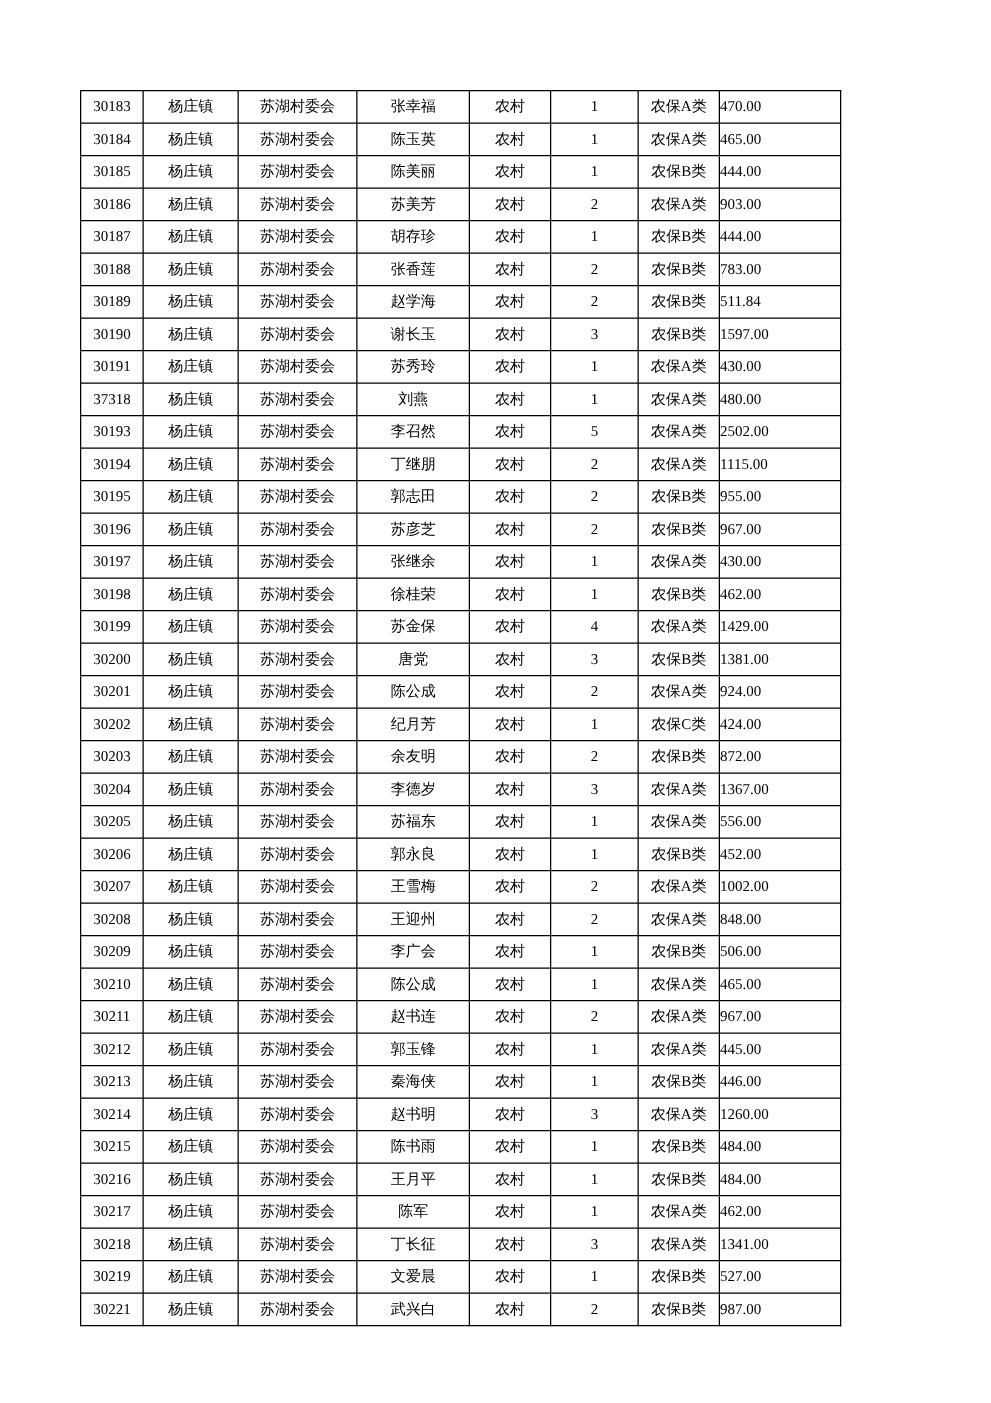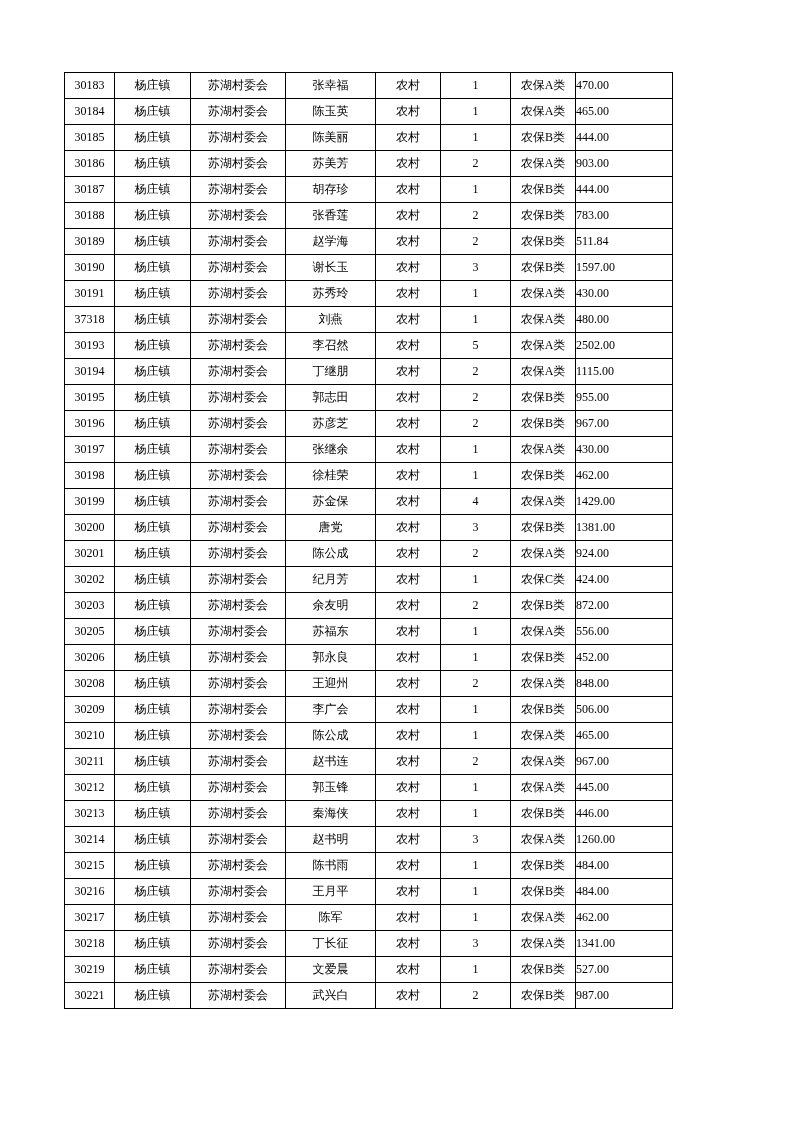--- a/index.html
+++ b/index.html
@@ -259,38 +259,58 @@
           <td>30203</td>
           <td>杨庄镇</td>
           <td>苏湖村委会</td>
           <td>余友明</td>
           <td>农村</td>
           <td>2</td>
           <td>农保B类</td>
           <td class="amount">872.00</td>
         </tr>
         <tr>
+          <td>30204</td>
+          <td>杨庄镇</td>
+          <td>苏湖村委会</td>
+          <td>李德岁</td>
+          <td>农村</td>
+          <td>3</td>
+          <td>农保A类</td>
+          <td class="amount">1367.00</td>
+        </tr>
+        <tr>
           <td>30205</td>
           <td>杨庄镇</td>
           <td>苏湖村委会</td>
           <td>苏福东</td>
           <td>农村</td>
           <td>1</td>
           <td>农保A类</td>
           <td class="amount">556.00</td>
         </tr>
         <tr>
           <td>30206</td>
           <td>杨庄镇</td>
           <td>苏湖村委会</td>
           <td>郭永良</td>
           <td>农村</td>
           <td>1</td>
           <td>农保B类</td>
           <td class="amount">452.00</td>
+        </tr>
+        <tr>
+          <td>30207</td>
+          <td>杨庄镇</td>
+          <td>苏湖村委会</td>
+          <td>王雪梅</td>
+          <td>农村</td>
+          <td>2</td>
+          <td>农保A类</td>
+          <td class="amount">1002.00</td>
         </tr>
         <tr>
           <td>30208</td>
           <td>杨庄镇</td>
           <td>苏湖村委会</td>
           <td>王迎州</td>
           <td>农村</td>
           <td>2</td>
           <td>农保A类</td>
           <td class="amount">848.00</td>

